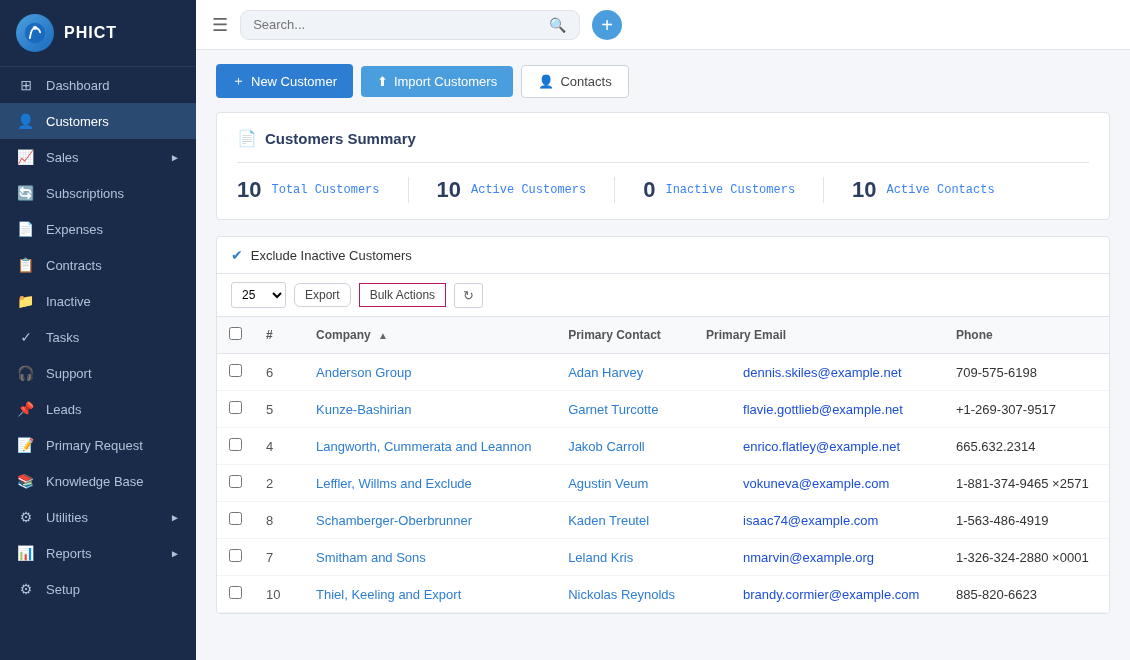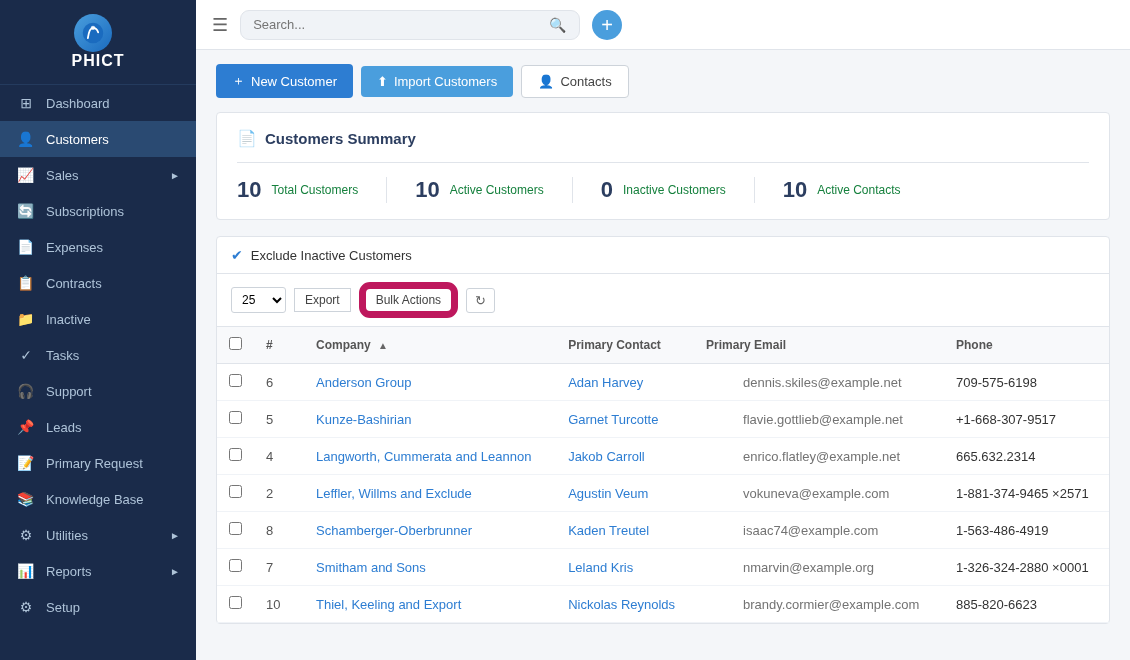--- a/index.html
+++ b/index.html
@@ -1,20 +1,20 @@
 <!DOCTYPE html>
 <html><head>
   <meta charset="utf-8">
   <style>
     * { box-sizing: border-box; margin: 0; padding: 0; }
     body { font-family: -apple-system, BlinkMacSystemFont, 'Segoe UI', sans-serif; font-size: 13px; background: #f4f6f9; display: flex; height: 660px; overflow: hidden; }
 
     
     .sidebar { width: 196px; background: #1a2b4a; color: #aec3d8; display: flex; flex-direction: column; height: 660px; flex-shrink: 0; }
-    .sidebar-logo { display: flex; align-items: center; padding: 14px 16px; border-bottom: 1px solid #243b5e; flex-direction: column; }
+    .sidebar-logo { display: flex; align-items: center; padding: 14px 16px; border-bottom: 1px solid #243b5e; }
     .logo-circle { width: 38px; height: 38px; border-radius: 50%; background: linear-gradient(135deg, #4a9edd, #1a6bbf); display: flex; align-items: center; justify-content: center; color: white; font-weight: bold; font-size: 11px; margin-right: 10px; }
     .logo-text { color: #ffffff; font-weight: 700; font-size: 16px; letter-spacing: 1px; }
     .sidebar-item { display: flex; align-items: center; padding: 10px 16px; cursor: pointer; color: #aec3d8; font-size: 13px; position: relative; }
     .sidebar-item.active { background: #2a4a72; color: #fff; }
     .sidebar-item .icon { width: 20px; margin-right: 10px; text-align: center; font-size: 14px; }
     .sidebar-item .chevron { margin-left: auto; font-size: 10px; }
 
     
     .main { flex: 1; display: flex; flex-direction: column; overflow: hidden; }
 
@@ -36,45 +36,45 @@
     .btn-contacts { background: #fff; color: #444; border: 1px solid #cdd3da; border-radius: 4px; padding: 8px 16px; font-size: 13px; cursor: pointer; display: flex; align-items: center; gap: 6px; }
 
     
     .summary-card { background: #fff; border: 1px solid #e0e4ea; border-radius: 4px; margin: 0 20px 16px; padding: 16px 20px; }
     .summary-title { display: flex; align-items: center; gap: 8px; font-size: 15px; font-weight: 600; color: #2c3e60; margin-bottom: 14px; }
     .summary-title .doc-icon { color: #aaa; font-size: 16px; }
     .summary-stats { display: flex; align-items: center; border-top: 1px solid #e0e4ea; padding-top: 14px; gap: 0; }
     .stat-block { display: flex; align-items: center; gap: 10px; padding-right: 28px; margin-right: 28px; border-right: 1px solid #e0e4ea; }
     .stat-block:last-child { border-right: none; }
     .stat-number { font-size: 22px; font-weight: 700; color: #2c3e60; }
-    .stat-label { font-size: 12px; color: #15803d; }
+    .stat-label { font-size: 12px; color: #3b82f6; font-family: Liberation Mono, monospace; }
 
     
     .table-section { background: #fff; border: 1px solid #e0e4ea; border-radius: 4px; margin: 0 20px; }
     .table-controls { display: flex; align-items: center; padding: 10px 14px; gap: 8px; border-bottom: 1px solid #e0e4ea; }
     .exclude-check { display: flex; align-items: center; gap: 6px; color: #333; font-size: 13px; }
     .check-icon { color: #2d7dd2; font-size: 14px; }
 
     .toolbar { display: flex; align-items: center; padding: 8px 14px; gap: 8px; border-bottom: 1px solid #e0e4ea; }
     .per-page-select { border: 1px solid #cdd3da; border-radius: 3px; padding: 4px 6px; font-size: 12px; background: #fff; cursor: pointer; }
-    .btn-export { background: #fff; border: 1px solid #cdd3da; border-radius: 0; padding: 4px 10px; font-size: 12px; cursor: pointer; color: #444; }
-    .btn-bulk { background: #fff; border: 7px solid #be185d; border-radius: 11px; padding: 4px 10px; font-size: 12px; cursor: pointer; color: #444; }
+    .btn-export { background: #fff; border: 1px solid #cdd3da; border-radius: 6px; padding: 4px 10px; font-size: 12px; cursor: pointer; color: #444; }
+    .btn-bulk { background: #fff; border: 1px solid #be185d; border-radius: 0; padding: 4px 10px; font-size: 12px; cursor: pointer; color: #444; }
     .btn-refresh { background: #fff; border: 1px solid #cdd3da; border-radius: 3px; padding: 4px 8px; font-size: 13px; cursor: pointer; color: #666; }
 
     
     table { width: 100%; border-collapse: collapse; font-size: 13px; }
     thead tr { background: #f8f9fb; }
     th { padding: 10px 12px; text-align: left; color: #555; font-weight: 600; border-bottom: 1px solid #e0e4ea; font-size: 12px; }
     th.sortable { cursor: pointer; }
     td { padding: 10px 12px; border-bottom: 1px solid #f0f3f7; color: #333; vertical-align: middle; }
     .cb-col { width: 30px; }
     .num-col { width: 50px; color: #555; }
     .company-link { color: #2d7dd2; text-decoration: none; }
     .contact-link { color: #2d7dd2; text-decoration: none; }
-    .email-link { color: #737373; text-decoration: none; margin-left: 37px; }
+    .email-link { color: #1d4ed8; text-decoration: none; margin-left: 37px; }
     .sort-icon { margin-left: 4px; color: #666; font-size: 10px; }
 
     .checkbox-input { accent-color: #2d7dd2; cursor: pointer; }
   </style>
 </head>
 <body>
 
 <nav class="sidebar">
   <div class="sidebar-logo">
     <div class="logo-circle">
@@ -258,21 +258,21 @@
     <td><a class="contact-link" href="#">Adan Harvey</a></td>
     <td><a class="email-link" href="#">dennis.skiles@example.net</a></td>
     <td>709-575-6198</td>
   </tr>
             <tr>
     <td class="cb-col"><input type="checkbox" class="checkbox-input" style=""></td>
     <td class="num-col">5</td>
     <td><a class="company-link" href="#">Kunze-Bashirian</a></td>
     <td><a class="contact-link" href="#">Garnet Turcotte</a></td>
     <td><a class="email-link" href="#">flavie.gottlieb@example.net</a></td>
-    <td>+1-668-307-9517</td>
+    <td>+1-269-307-9517</td>
   </tr>
             <tr>
     <td class="cb-col"><input type="checkbox" class="checkbox-input" style=""></td>
     <td class="num-col">4</td>
     <td><a class="company-link" href="#">Langworth, Cummerata and Leannon</a></td>
     <td><a class="contact-link" href="#">Jakob Carroll</a></td>
     <td><a class="email-link" href="#">enrico.flatley@example.net</a></td>
     <td>665.632.2314</td>
   </tr>
             <tr>

